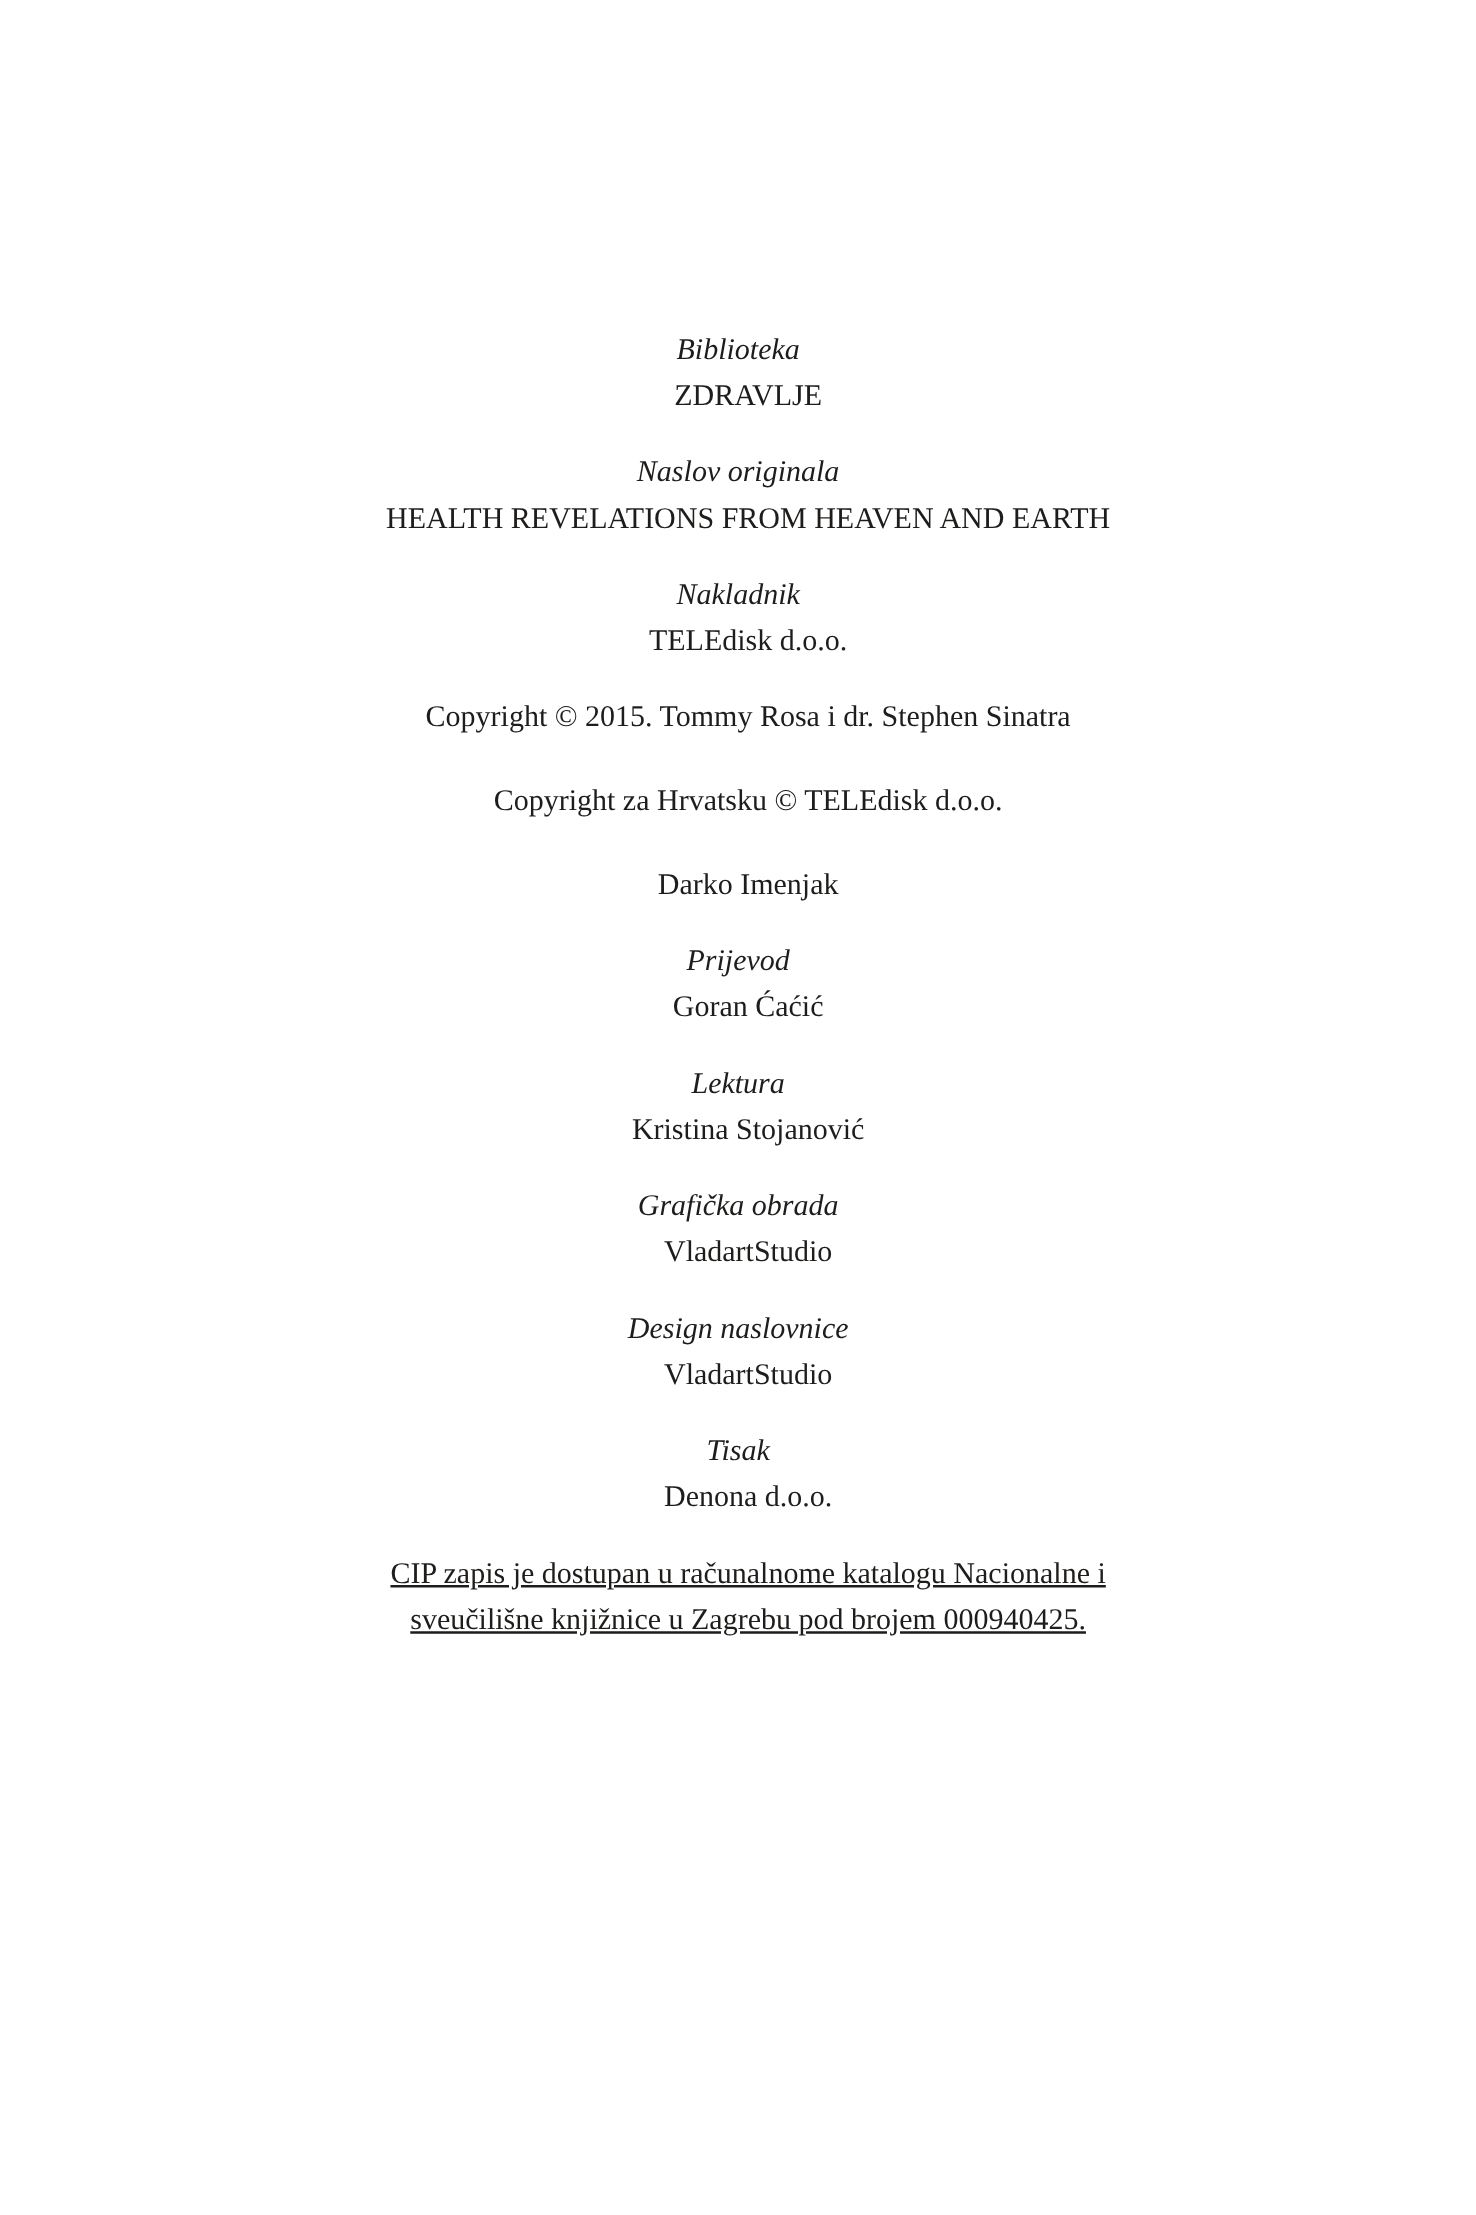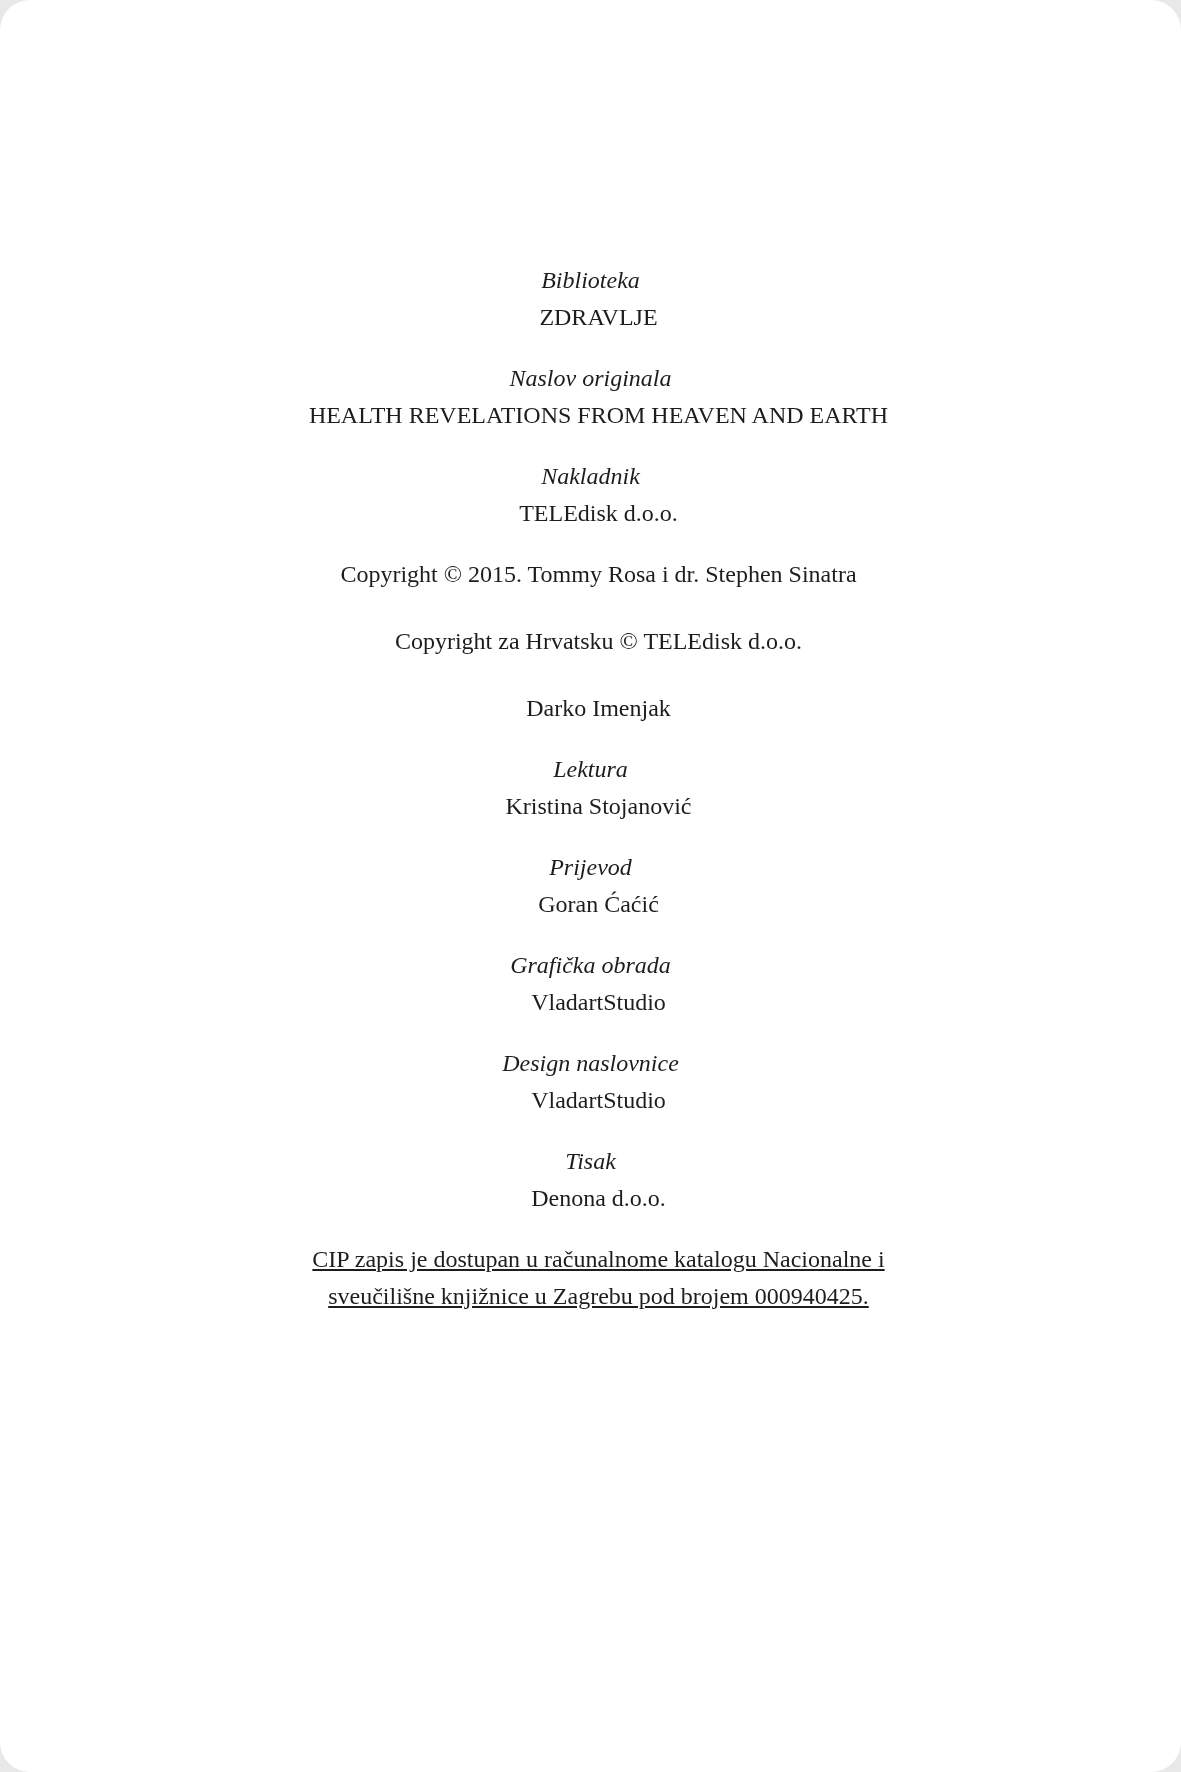--- a/index.html
+++ b/index.html
@@ -9,21 +9,20 @@
   }
   .page {
     position: relative;
     width: 1181px;
     height: 1772px;
     margin: 0 auto;
     background: #ffffff;
     overflow: hidden;
     font-family: "Liberation Serif", "DejaVu Serif", serif;
     color: #1f1d1b;
-    border-radius: 30px;
   }
   .content {
     position: absolute;
     top: 262px;
     left: 0;
     width: 100%;
     text-align: center;
     font-size: 24px;
     line-height: 37px;
   }
@@ -74,27 +73,27 @@
 
     <section class="block-single">
       <div class="role-value">Copyright za Hrvatsku © TELEdisk d.o.o.</div>
     </section>
 
     <section class="block">
       <div class="role-value">Darko Imenjak</div>
     </section>
 
     <section class="block">
-      <div class="role-label">Lektura</div>
-      <div class="role-value">Kristina Stojanović</div>
+      <div class="role-label">Prijevod</div>
+      <div class="role-value">Goran Ćaćić</div>
     </section>
 
     <section class="block">
-      <div class="role-label">Prijevod</div>
-      <div class="role-value">Goran Ćaćić</div>
+      <div class="role-label">Lektura</div>
+      <div class="role-value">Kristina Stojanović</div>
     </section>
 
     <section class="block">
       <div class="role-label">Grafička obrada</div>
       <div class="role-value">VladartStudio</div>
     </section>
 
     <section class="block">
       <div class="role-label">Design naslovnice</div>
       <div class="role-value">VladartStudio</div>

